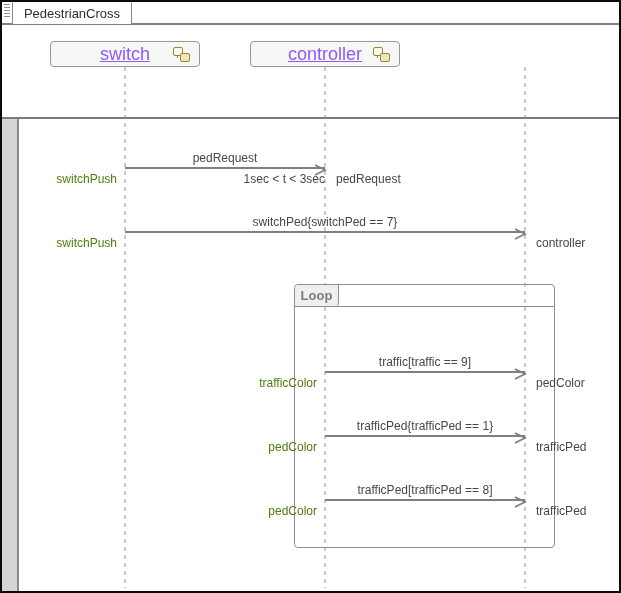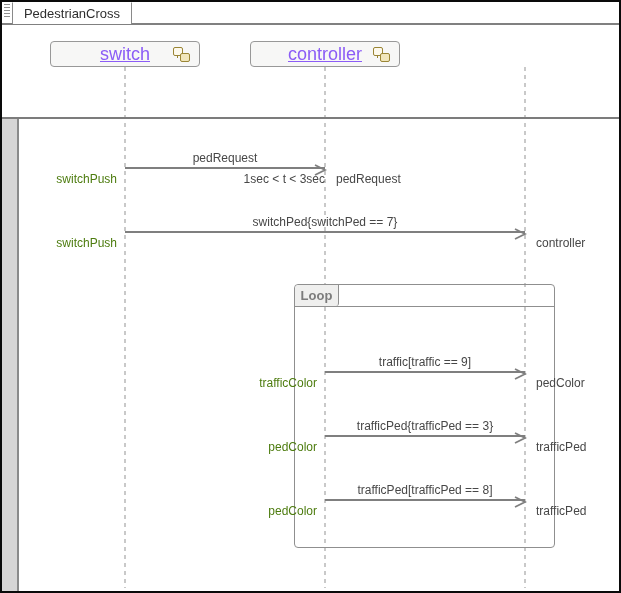--- a/index.html
+++ b/index.html
@@ -122,21 +122,21 @@
     <div class="line">
       <svg class="arrowhead" width="14" height="14">
         <path d="M2 2 L12 7 L2 12" fill="none" stroke="#7f7f7f" stroke-width="1.8"></path>
       </svg>
     </div>
     <div class="gate-l">trafficColor</div>
     <div class="gate-r">pedColor</div>
   </div>
 
   <div class="msg" style="left:325px;top:436px;width:200px">
-    <div class="mlabel">trafficPed{trafficPed == 3}</div>
+    <div class="mlabel">trafficPed{trafficPed == 1}</div>
     <div class="line">
       <svg class="arrowhead" width="14" height="14">
         <path d="M2 2 L12 7 L2 12" fill="none" stroke="#7f7f7f" stroke-width="1.8"></path>
       </svg>
     </div>
     <div class="gate-l">pedColor</div>
     <div class="gate-r">trafficPed</div>
   </div>
 
   <div class="msg" style="left:325px;top:500px;width:200px">

